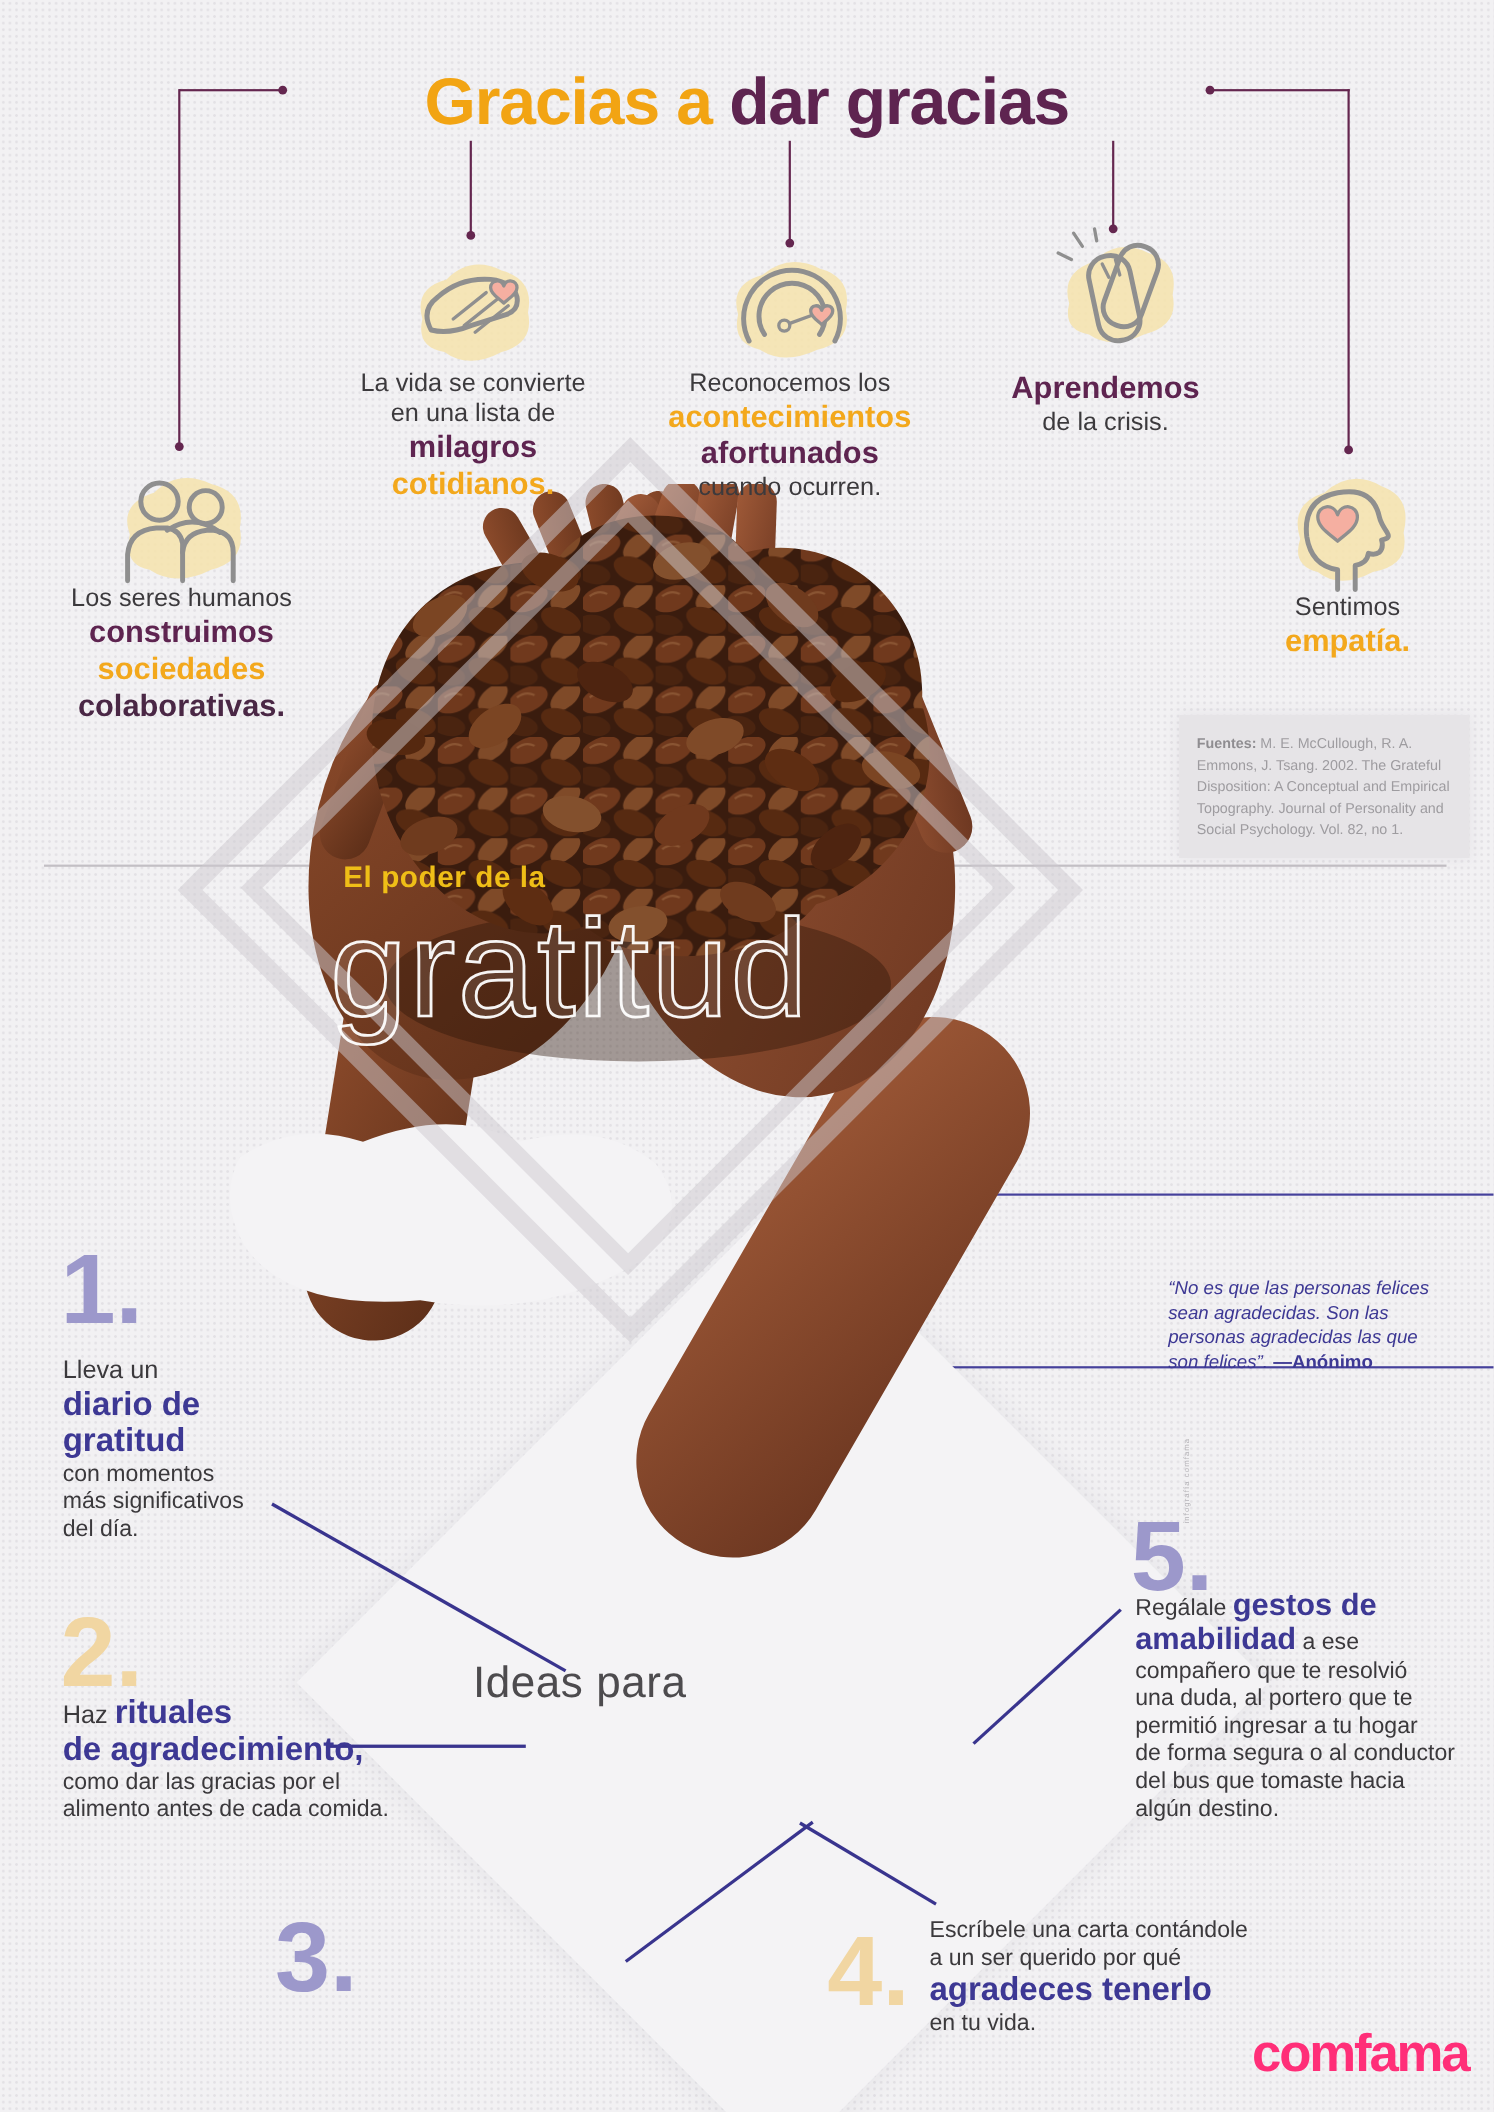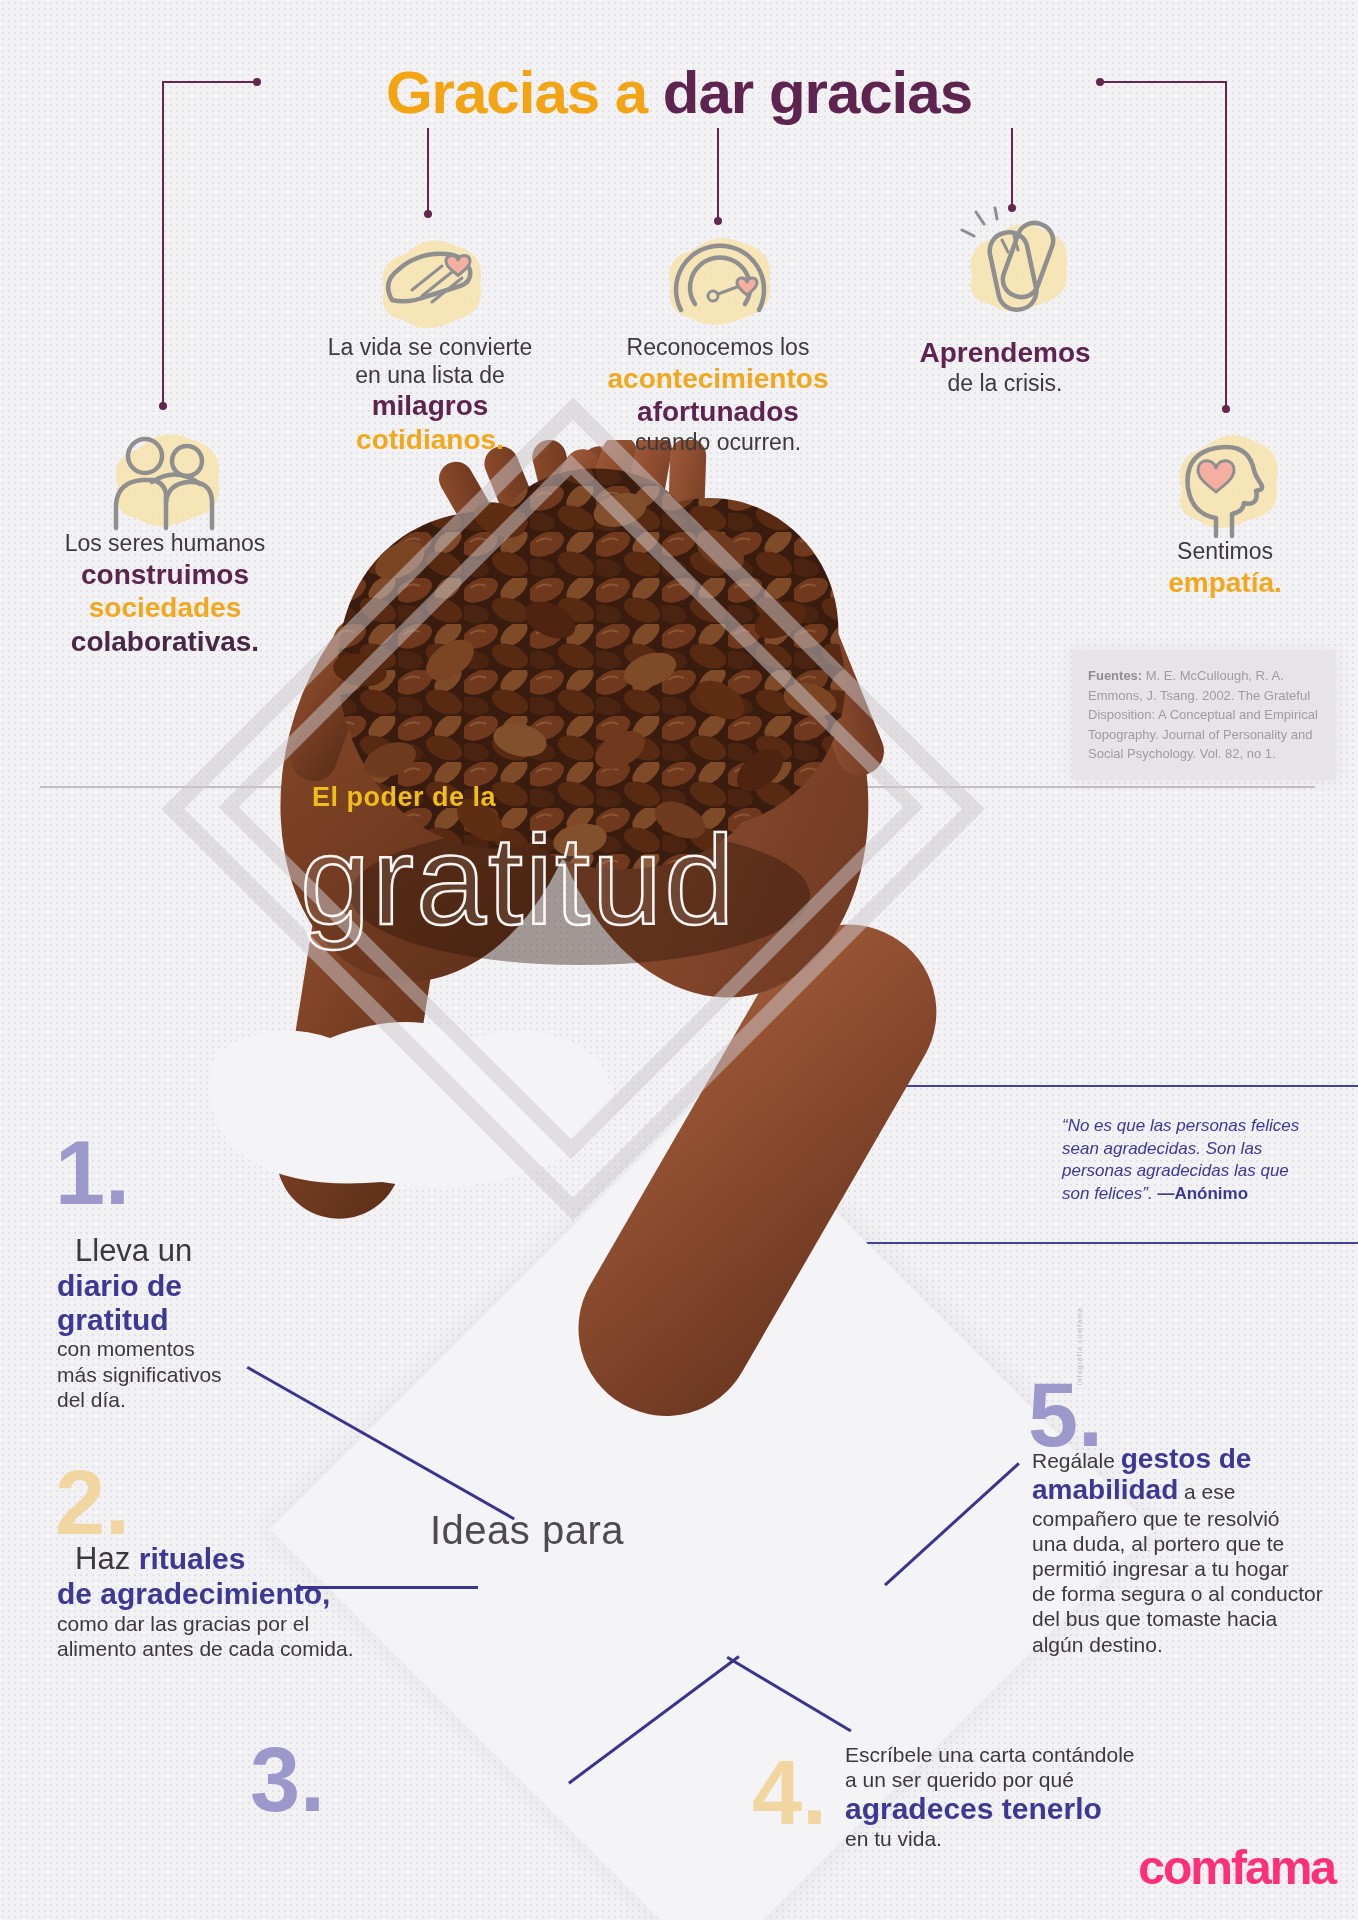--- a/index.html
+++ b/index.html
@@ -38,21 +38,21 @@
   .qline{background:#45409B;height:2px;}
   .quote{font-style:italic;color:#3D3894;font-size:17px;line-height:1.33;}
   .q-author{font-style:normal;font-weight:700;}
   
   .num{font-weight:700;font-size:90px;line-height:1;}
   .num-peri{color:#9C98CB;}
   .num-cream{color:#F1D6A2;}
   .itext{font-size:21px;line-height:1.2;color:#3B393C;}
   .iaccent{color:#3D3894;font-weight:700;font-size:28px;line-height:1.12;}
   .iaccent-lg{color:#3D3894;font-weight:700;font-size:30px;line-height:1.12;}
-  .iplain-23{font-size:31px;margin-left:18px;}
+  .iplain-23{font-size:23px;}
   
   .ideas-light{font-size:40px;color:#4D4B4E;letter-spacing:.5px;text-align:left;font-weight:400;}
   .ideas-box{background:#F8D90F;text-align:center;}
   .ideas-hl{font-size:58px;font-weight:700;color:#37328A;line-height:72px;}
   
   .iline{height:2.5px;background:#39348E;transform-origin:0 0;}
   
   .logo{font-size:48px;font-weight:700;color:#FF2E78;letter-spacing:-2px;text-align:right;}
   .vcredit{writing-mode:vertical-rl;transform:rotate(180deg);font-size:7px;color:#B6B4B8;letter-spacing:1px;}
 </style>
@@ -221,21 +221,21 @@
   <div class="abs diamond" style="left:322px;top:558px;width:470px;height:470px;border-width:14px;z-index:6"></div>
 
   <div class="abs kicker" style="left:312px;top:782px;z-index:10">El poder de la</div>
   <div class="abs gratitud" style="left:300px;top:808px;z-index:10">gratitud</div>
 
   <div class="abs sources" style="left:1072px;top:650px;width:232px;z-index:7">
     <b>Fuentes:</b><span> M. E. McCullough, R. A. Emmons, J. Tsang. 2002. The Grateful Disposition: A Conceptual and Empirical Topography. Journal of Personality and Social Psychology. Vol. 82, no 1.</span>
   </div>
 
   <div class="abs qline" style="left:845px;top:1085px;width:513px;z-index:3"></div>
-  <div class="abs quote" style="left:1062px;top:1115px;width:280px;z-index:6">
+  <div class="abs quote" style="left:1062px;top:1160px;width:280px;z-index:6">
     <span>“No es que las personas felices</span><br>
     <span>sean agradecidas. Son las</span><br>
     <span>personas agradecidas las que</span><br>
     <span>son felices”. </span><span class="q-author">—Anónimo</span>
   </div>
   <div class="abs qline" style="left:820px;top:1242px;width:538px;z-index:3"></div>
 
   <div class="abs vcredit" style="left:1076px;top:1285px;height:100px;z-index:6">infografía comfama</div>
 
   <div class="abs num num-peri" style="left:55px;top:1128px;z-index:10">1.</div>

